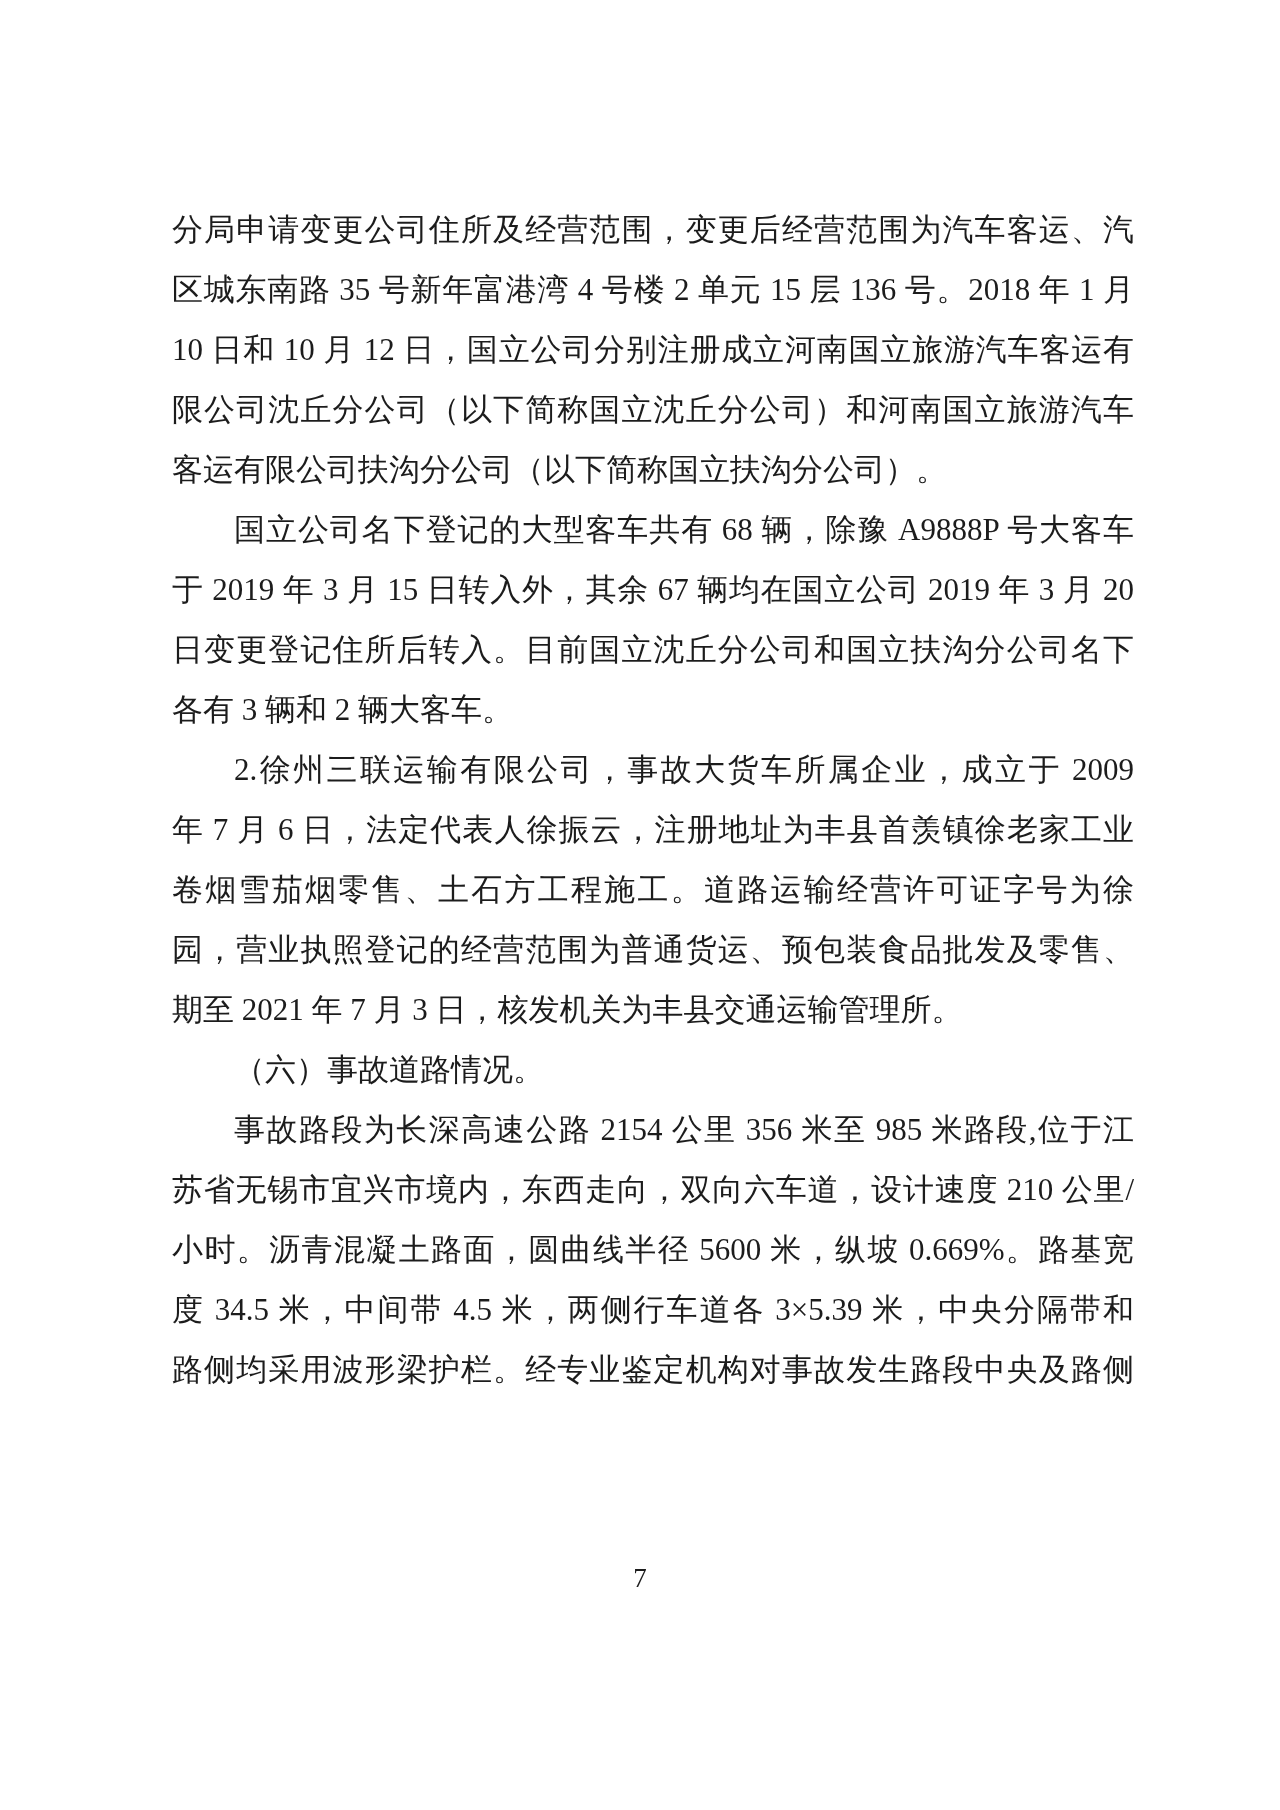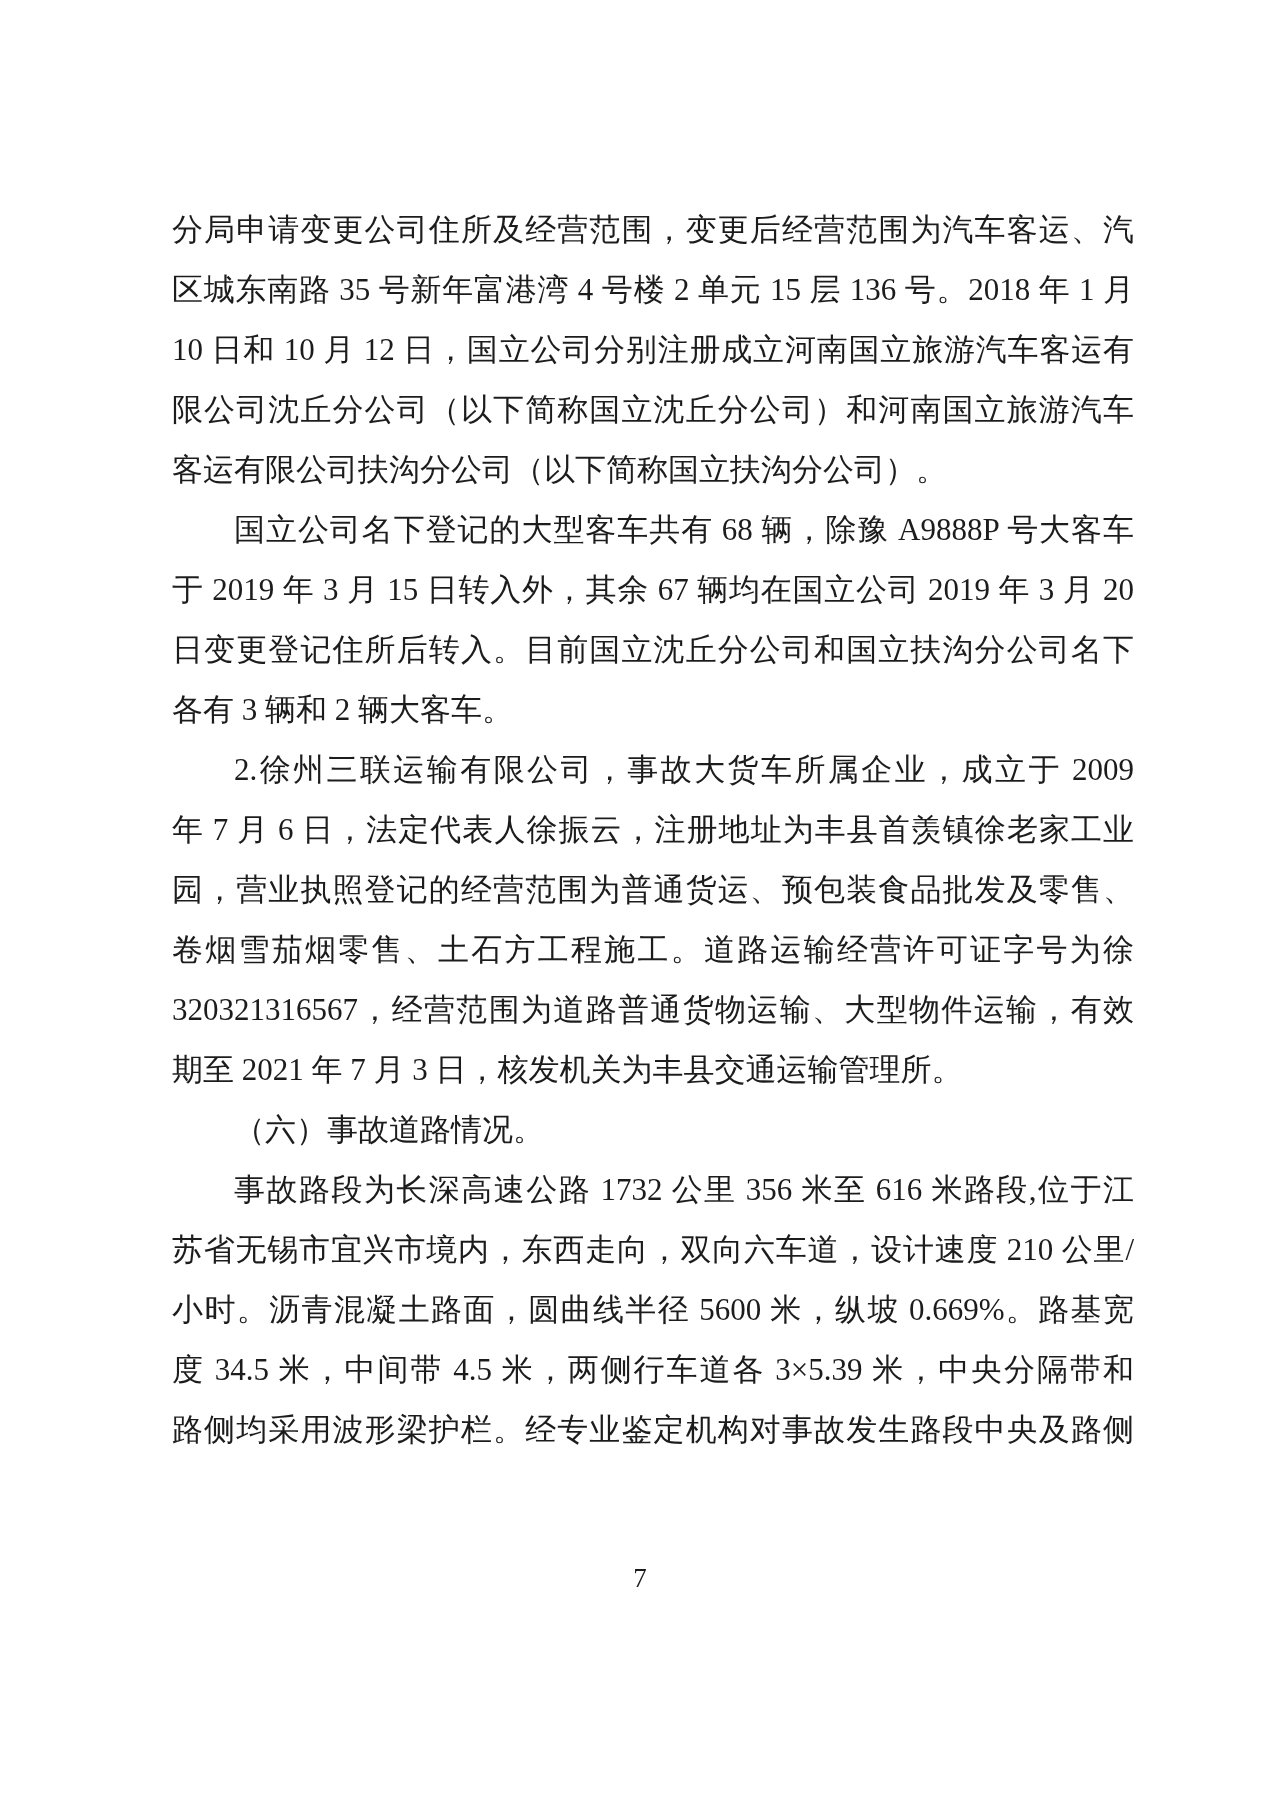--- a/index.html
+++ b/index.html
@@ -65,28 +65,27 @@
     <div class="line">限公司沈丘分公司（以下简称国立沈丘分公司）和河南国立旅游汽车</div>
     <div class="line end">客运有限公司扶沟分公司（以下简称国立扶沟分公司）。</div>
 
     <div class="line indent">国立公司名下登记的大型客车共有 68 辆，除豫 A9888P 号大客车</div>
     <div class="line">于 2019 年 3 月 15 日转入外，其余 67 辆均在国立公司 2019 年 3 月 20</div>
     <div class="line">日变更登记住所后转入。目前国立沈丘分公司和国立扶沟分公司名下</div>
     <div class="line end">各有 3 辆和 2 辆大客车。</div>
 
     <div class="line indent">2.徐州三联运输有限公司，事故大货车所属企业，成立于 2009</div>
     <div class="line">年 7 月 6 日，法定代表人徐振云，注册地址为丰县首羡镇徐老家工业</div>
+    <div class="line">卷烟雪茄烟零售、土石方工程施工。道路运输经营许可证字号为徐</div>
     <div class="line">园，营业执照登记的经营范围为普通货运、预包装食品批发及零售、</div>
-    <div class="line">卷烟雪茄烟零售、土石方工程施工。道路运输经营许可证字号为徐</div>
-    <div class="line">320321316567，经营范围为道路普通货物运输、大型物件运输，有效</div>
     <div class="line end">期至 2021 年 7 月 3 日，核发机关为丰县交通运输管理所。</div>
 
     <div class="line indent bold end">（六）事故道路情况。</div>
 
-    <div class="line indent">事故路段为长深高速公路 1732 公里 356 米至 616 米路段,位于江</div>
+    <div class="line indent">事故路段为长深高速公路 2154 公里 356 米至 985 米路段,位于江</div>
     <div class="line">苏省无锡市宜兴市境内，东西走向，双向六车道，设计速度 210 公里/</div>
     <div class="line">小时。沥青混凝土路面，圆曲线半径 5600 米，纵坡 0.669%。路基宽</div>
     <div class="line">度 34.5 米，中间带 4.5 米，两侧行车道各 3×5.39 米，中央分隔带和</div>
     <div class="line">路侧均采用波形梁护栏。经专业鉴定机构对事故发生路段中央及路侧</div>
 
   </div>
 
   <div class="page-number">7</div>
 </div>
 

